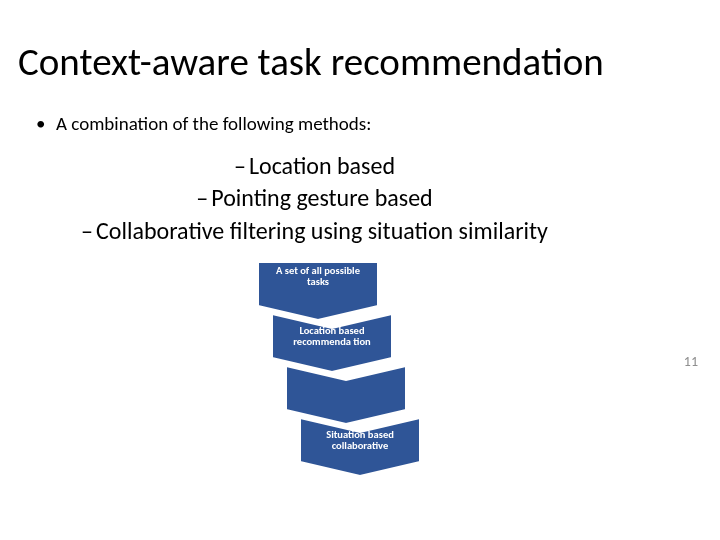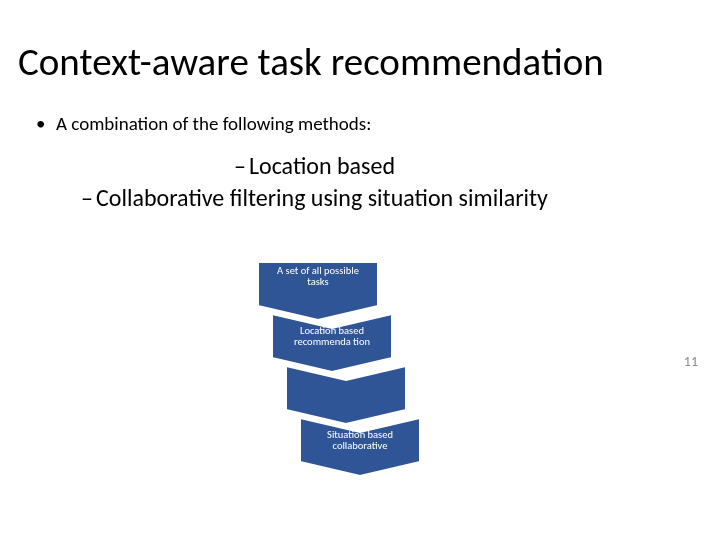--- a/index.html
+++ b/index.html
@@ -77,21 +77,21 @@
   }
   .chevron .label {
     position: absolute;
     top: 3px;
     left: 0;
     width: 120px;
     text-align: center;
     font-size: 10.5px;
     line-height: 1.08;
     color: #fff;
-    font-weight: 400;
+    font-weight: 700;
     font-family: Calibri, Arial, sans-serif;
     padding: 0 8px;
     box-sizing: border-box;
   }
   .chevron.c1 { left: 0px; }
   .chevron.c2 { left: 14px; }
   .chevron.c3 { left: 28px; }
   .chevron.c4 { left: 42px; }
 </style>
 </head>
@@ -100,20 +100,21 @@
 <div class="slide">
 
   <div class="title">Context-aware task recommendation</div>
 
   <div class="bullet-l1">
     <span class="dot">•</span><span>A combination of the following methods:</span>
   </div>
 
   <div class="sub-list">
     <div><span class="dash">–</span><span>Location based</span></div>
+    <div><span class="dash">–</span><span>Pointing gesture based</span></div>
     <div><span class="dash">–</span><span>Collaborative filtering using situation similarity</span></div>
   </div>
 
   <div class="flow">
 
     <div class="chevron c1">
       <svg viewBox="0 0 120 58">
         <path d="M0 0 H120 V44 L60 58 L0 44 Z" stroke="#fff" stroke-width="2" fill="#2f5597"></path>
       </svg>
       <div class="label">A set of all possible tasks</div>

